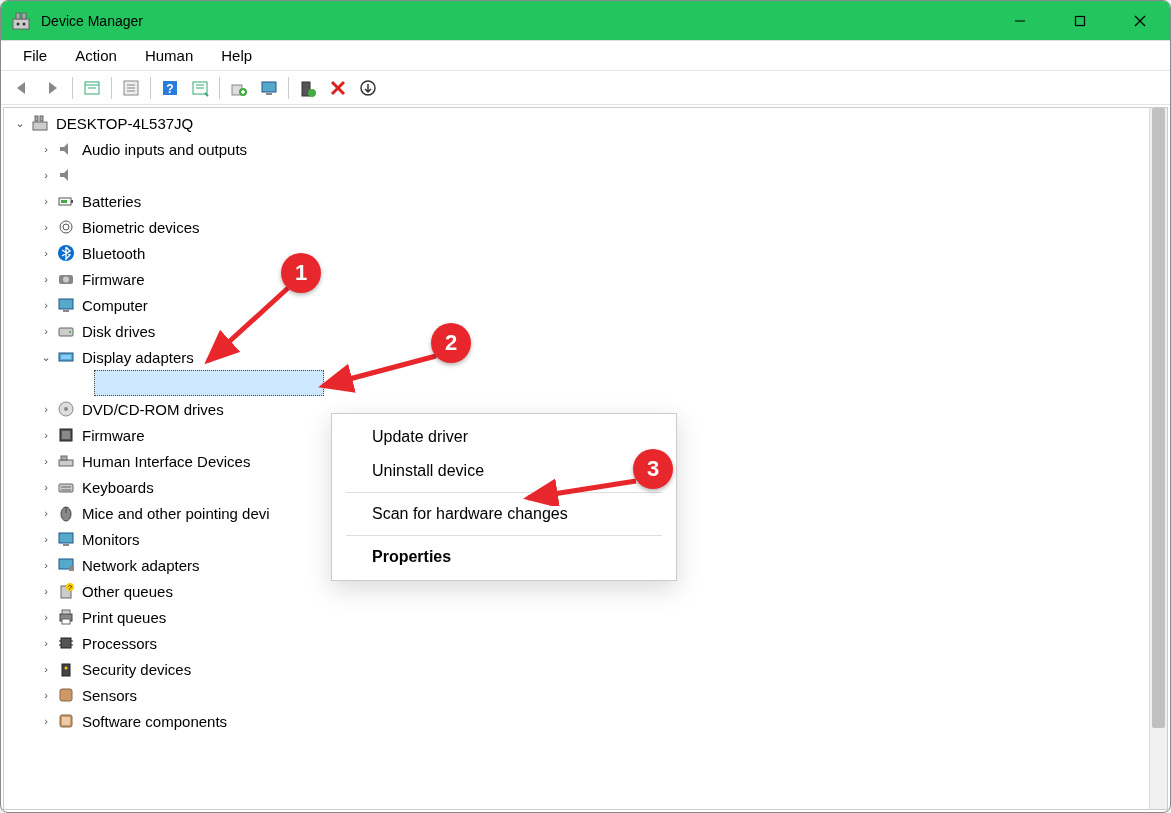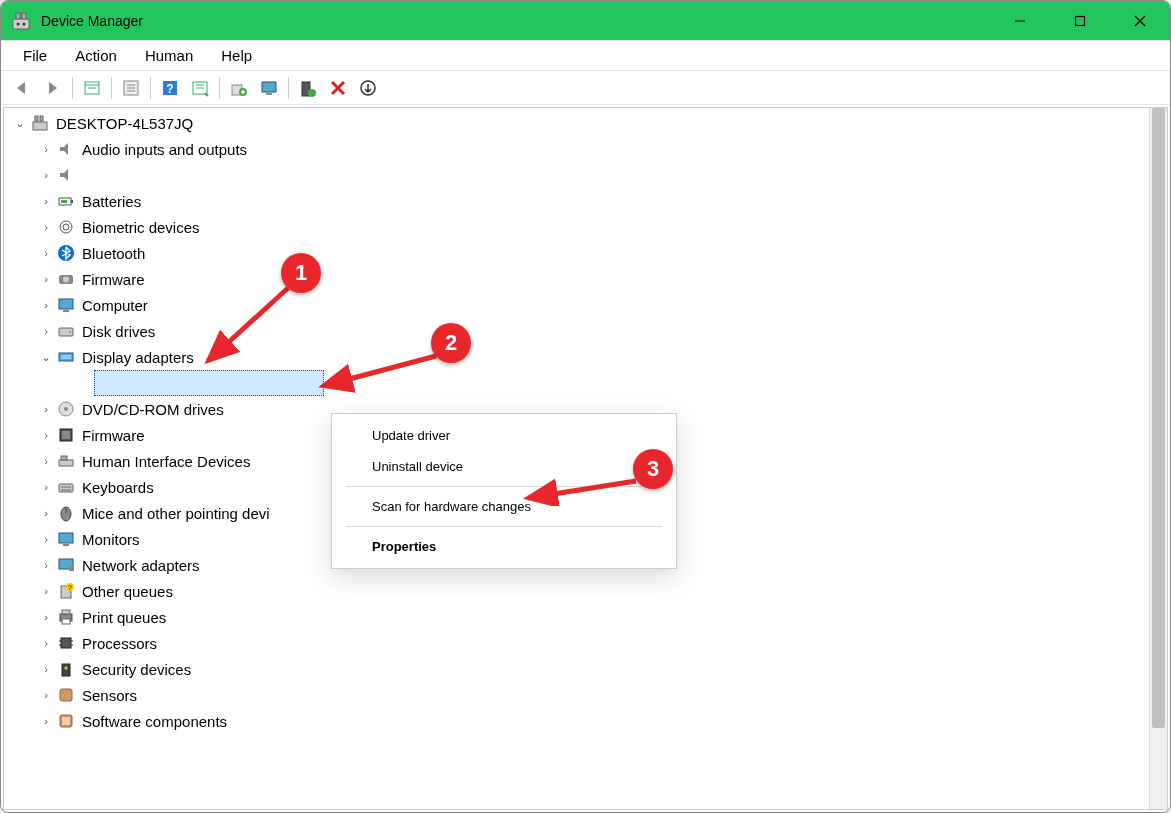--- a/index.html
+++ b/index.html
@@ -130,21 +130,21 @@
     top: 412px;
     width: 346px;
     background: #fff;
     border: 1px solid #ccc;
     box-shadow: 0 8px 24px rgba(0,0,0,0.15);
     padding: 6px 0;
     z-index: 10;
   }
   .context-menu .cmi {
     padding: 8px 40px;
-    font-size: 13px;
+    font-size: 16px;
     color: #000;
   }
   .context-menu .cmi.bold { font-weight: 700; }
   .context-menu .csep {
     height: 1px; background: #ddd; margin: 4px 14px;
   }
 
   .callout {
     position: absolute;
     width: 40px; height: 40px;

